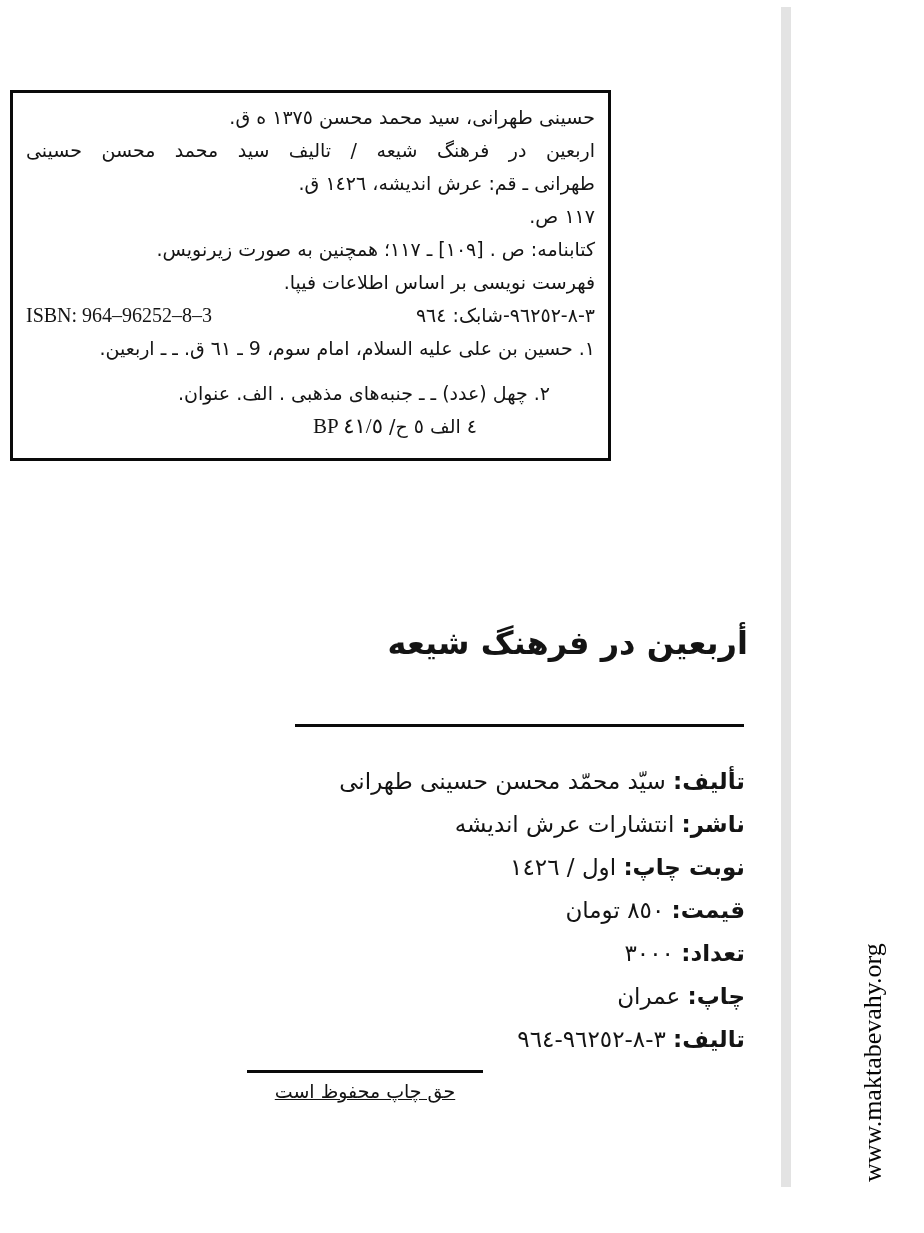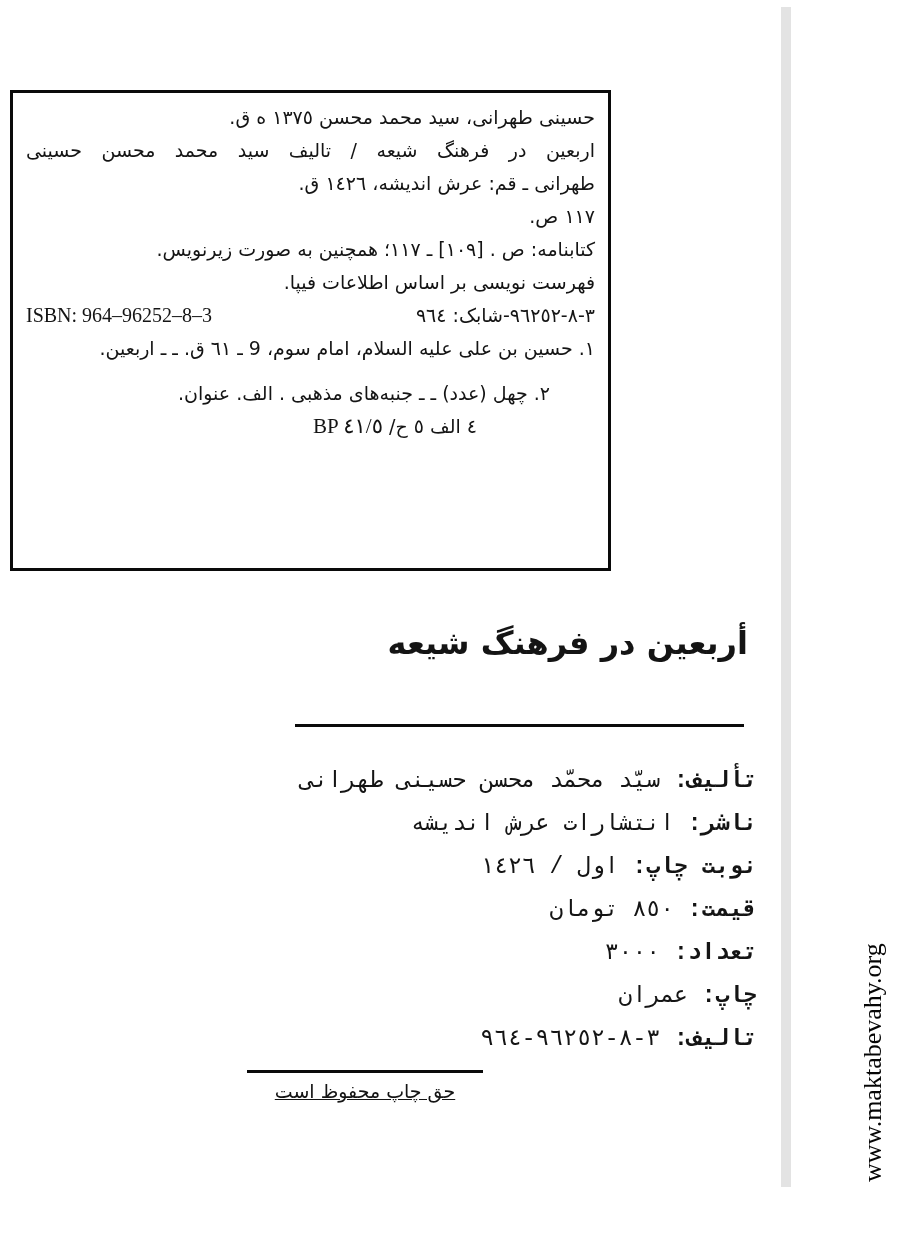--- a/index.html
+++ b/index.html
@@ -11,21 +11,21 @@
     font-family: "DejaVu Sans", sans-serif;
     color: #141414;
   }
 
   
   .cip-box {
     position: absolute;
     left: 10px;
     top: 90px;
     width: 601px;
-    height: 481px;
+    height: 371px;
     box-sizing: border-box;
     border: 3px solid #0a0a0a;
     padding: 8px 13px 0 13px;
     direction: rtl;
     font-size: 19px;
     line-height: 33px;
   }
   .cip-line { text-align: right; white-space: nowrap; }
   .cip-line.justify {
     text-align: justify;
@@ -73,27 +73,26 @@
     left: 295px;
     width: 449px;
     height: 3px;
     background: #0a0a0a;
   }
 
   
   .details {
     position: absolute;
     top: 760px;
-    right: 167px;
+    right: 179px;
     direction: rtl;
     text-align: right;
     font-size: 23px;
     line-height: 43px;
     white-space: nowrap;
-    font-family: Liberation Mono, monospace;
   }
   .details .lbl { font-weight: bold; }
 
   
   .sep2 {
     position: absolute;
     top: 1070px;
     left: 247px;
     width: 236px;
     height: 3px;

